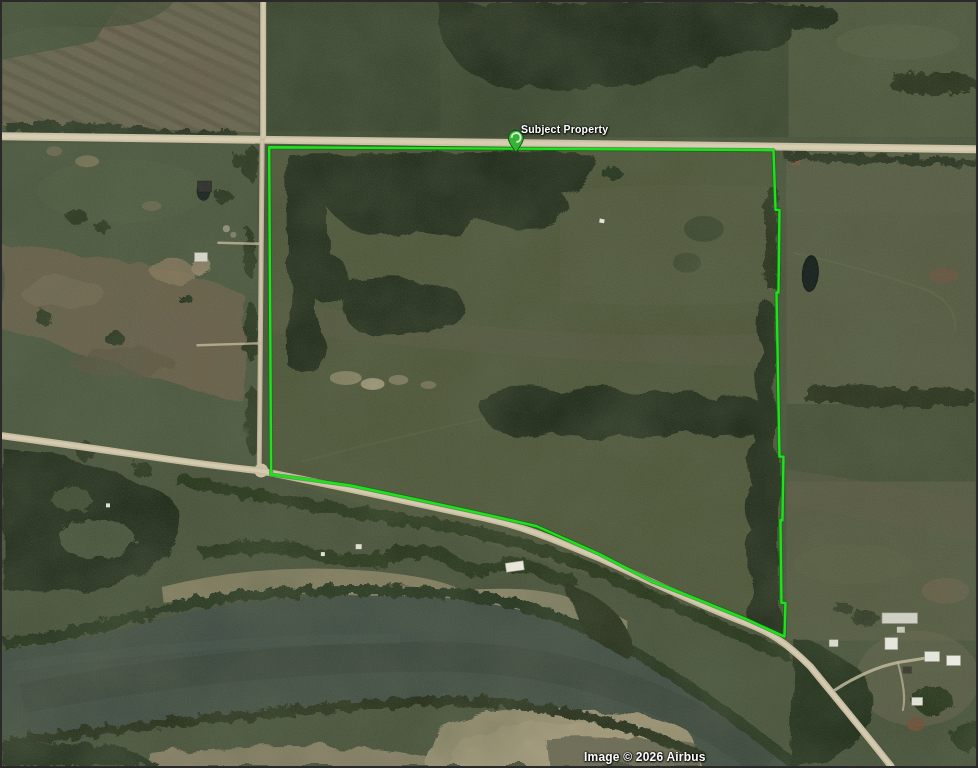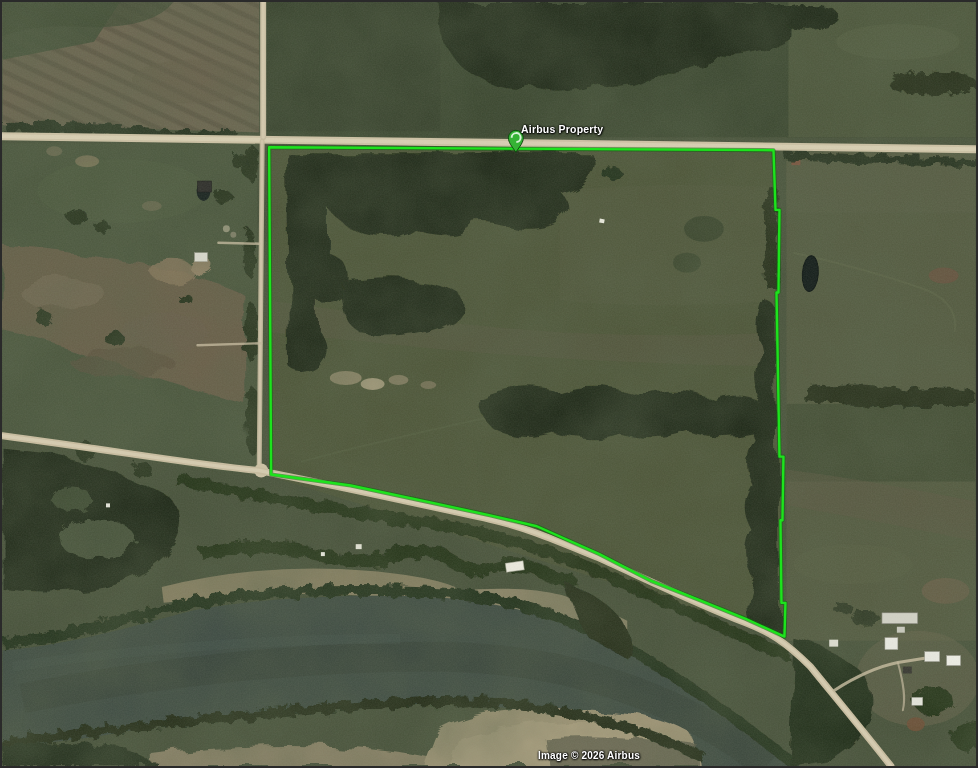--- a/index.html
+++ b/index.html
@@ -8,21 +8,21 @@
     border:2px solid #2a2a2a;overflow:hidden;background:#47513a;
     font-family:"Liberation Sans",sans-serif;
   }
   .frame svg{display:block;width:100%;height:100%;}
   .map-label{
     position:absolute;color:#fff;font-weight:bold;white-space:nowrap;
     text-shadow:0 0 2px #000,0 1px 2px #000,1px 0 2px #000;
     pointer-events:none;letter-spacing:.2px;
   }
   .label-subject{left:519px;top:121px;font-size:10.5px;}
-  .label-attribution{left:536px;top:748px;font-size:10px;}
+  .label-attribution{left:582px;top:748px;font-size:12px;}
 </style>
 </head>
 <body>
 
 <div class="frame">
 <svg viewBox="0 0 978 768" aria-hidden="true">
   <defs>
     <pattern id="plow" patternUnits="userSpaceOnUse" width="14" height="14" patternTransform="rotate(115)">
       <rect width="14" height="14" fill="#6e6651"></rect>
       <path d="M7,0 V14" stroke="#615a47" stroke-width="5"></path>
@@ -221,15 +221,15 @@
     <polygon fill="none" stroke="#0a6e0a" stroke-width="4.2" stroke-linejoin="round" opacity=".55" points="268,146 775,149 777,209 781,209 780,292 778,292 781,457 785,457 784,521 782,521 783,604 787,604 786,638 747,620 700,601 652,582 600,555 537,527 490,516 430,503 350,486 270,475"></polygon>
     <polygon fill="none" stroke="#1de31d" stroke-width="2.4" stroke-linejoin="round" points="268,146 775,149 777,209 781,209 780,292 778,292 781,457 785,457 784,521 782,521 783,604 787,604 786,638 747,620 700,601 652,582 600,555 537,527 490,516 430,503 350,486 270,475"></polygon>
   </g>
 
   <g transform="translate(516,151)">
     <path d="M0,0 C-4.5,-6.5 -7.5,-10 -7.5,-14.5 A7.5,7.5 0 1 1 7.5,-14.5 C7.5,-10 4.5,-6.5 0,0 Z" fill="#35b335" stroke="#0d4d0d" stroke-width="1"></path>
     <path d="M-4.2,-14.5 A4.5,4.5 0 1 1 0.5,-10.2" fill="none" stroke="#eafaea" stroke-width="2" opacity=".9"></path>
   </g>
 </svg>
 
-<div class="map-label label-subject">Airbus Property</div>
+<div class="map-label label-subject">Subject Property</div>
 <div class="map-label label-attribution">Image © 2026 Airbus</div>
 </div>
 
 </body></html>

